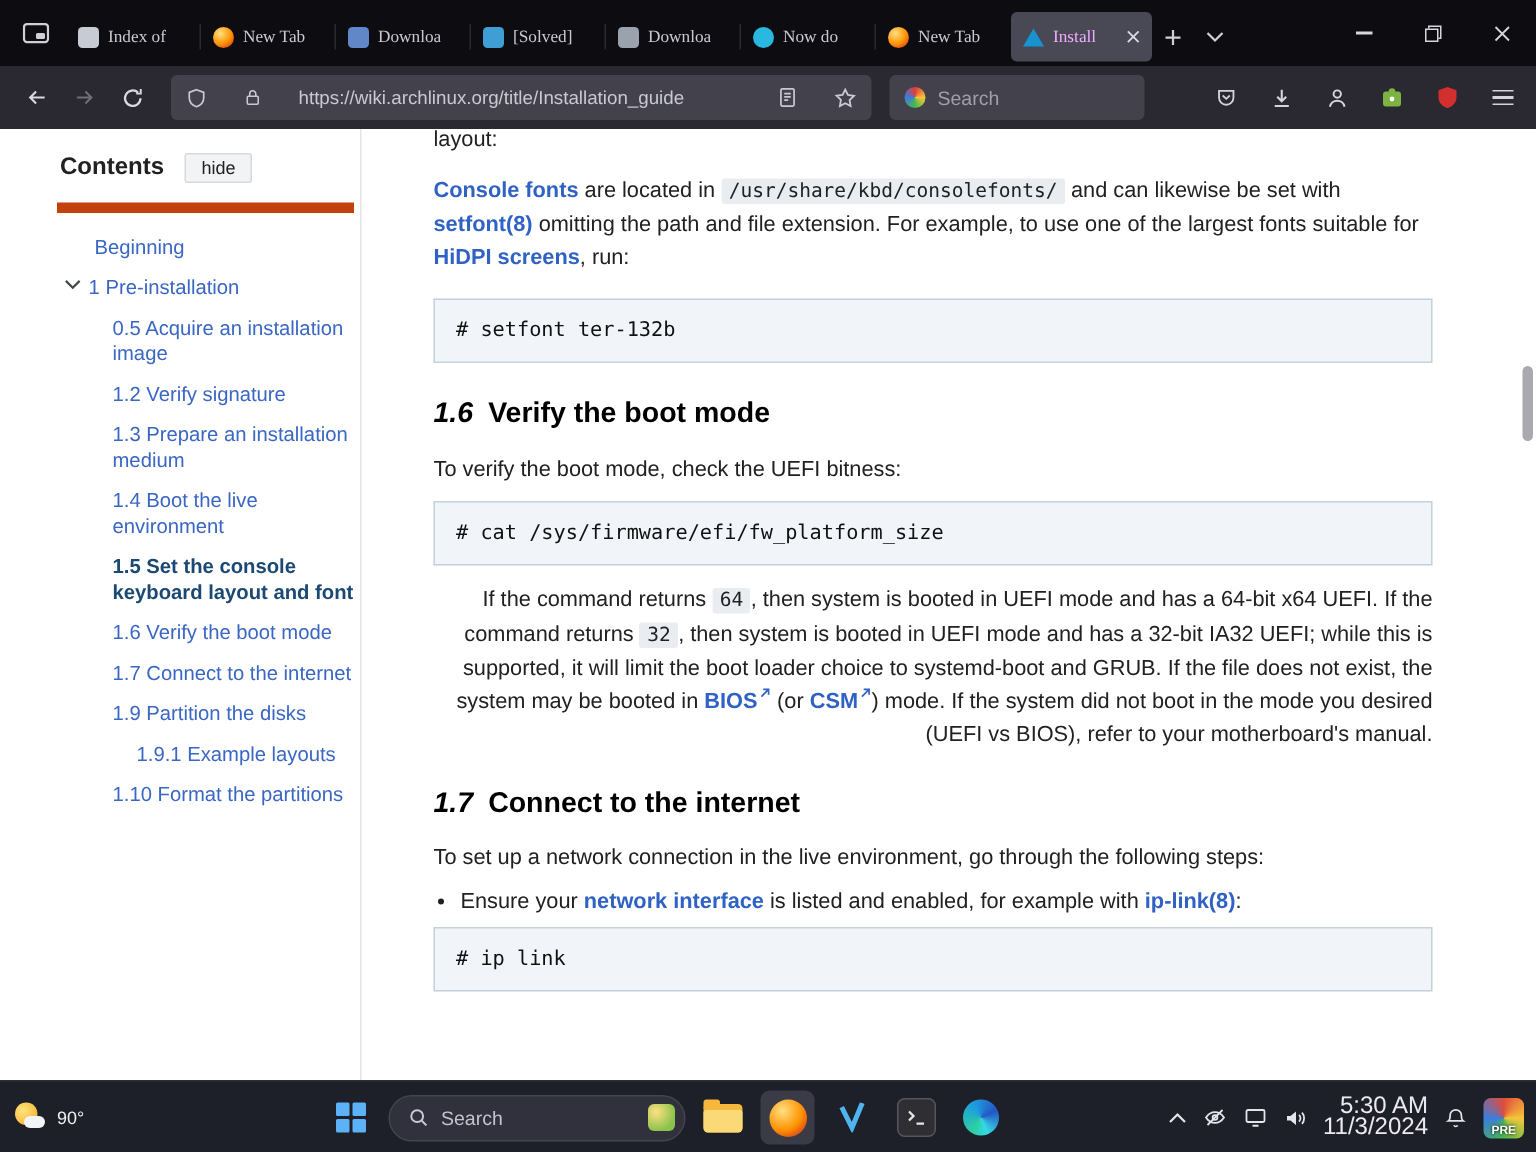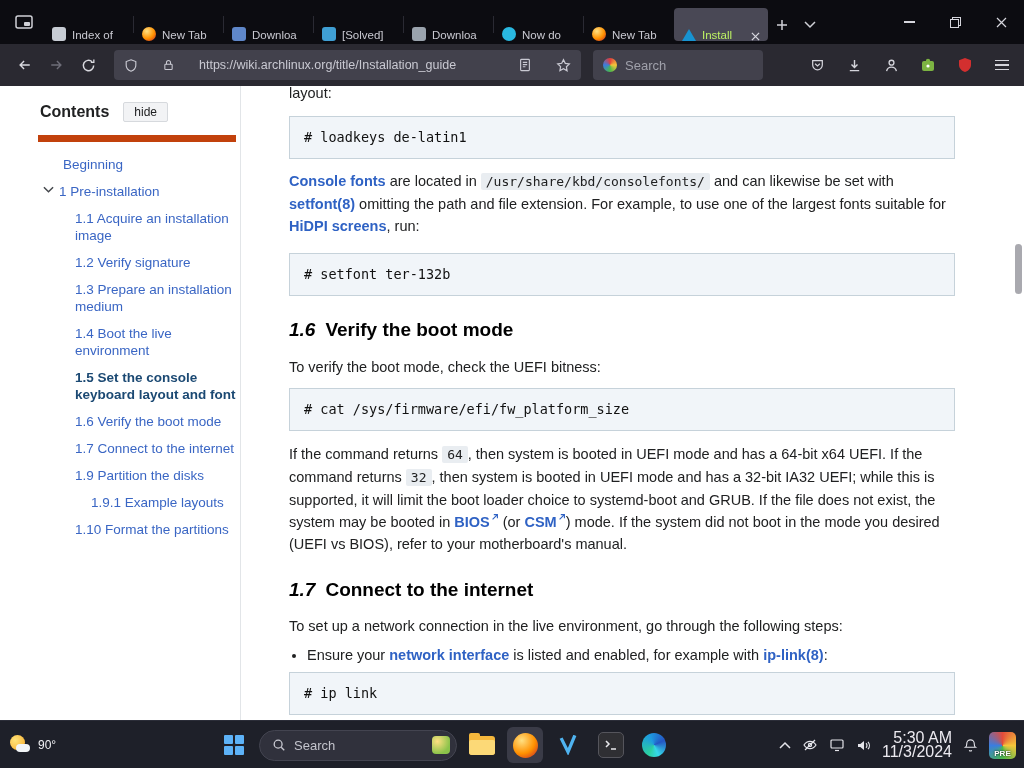--- a/index.html
+++ b/index.html
@@ -5,25 +5,25 @@
   html,body{margin:0;padding:0;}
   body{width:1024px;height:768px;position:relative;overflow:hidden;background:#fff;
        font-family:"Liberation Sans",sans-serif;color:#202122;}
   svg{display:block;}
 
   
   .tabbar{position:absolute;top:0;left:0;width:1024px;height:44px;background:#0c0c11;
           display:flex;align-items:center;box-sizing:border-box;}
   .ffview{width:28px;height:28px;margin:0 6px 0 10px;border-radius:4px;display:flex;
           align-items:center;justify-content:center;color:#cfd0d6;}
-  .tab{display:flex;align-items:flex-end;gap:6px;height:33px;margin-top:5px;padding:0 8px;
-       width:74px;border-radius:4px;color:#c9c9d1;flex:none;position:relative;}
+  .tab{display:flex;align-items:center;gap:6px;height:33px;margin-top:5px;padding:0 8px;
+       width:74px;border-radius:4px;color:#c9c9d1;flex:none;position:relative;font-family:Liberation Serif, serif;}
   .tab:not(.active)+.tab:not(.active)::before{content:"";position:absolute;left:-1px;top:8px;
        height:17px;width:1px;background:#2a2a33;}
-  .tab.active{background:#494855;color:#bef264;width:78px;}
+  .tab.active{background:#494855;color:#f0abfc;width:78px;}
   .tab-label{font-size:11.5px;white-space:nowrap;overflow:hidden;flex:1;}
   .fav{width:14px;height:14px;border-radius:50%;flex:none;}
   .fav-firefox{background:radial-gradient(circle at 35% 30%,#ffe082,#ff9100 55%,#c62828 95%);}
   .fav-page{border-radius:3px;background:#c7ccd4;}
   .fav-doc{border-radius:3px;background:#5f87c9;}
   .fav-forum{border-radius:3px;background:#3f9fd4;}
   .fav-doc2{border-radius:3px;background:#9aa3ad;}
   .fav-clam{background:#29b8e0;}
   .fav-arch{width:0;height:0;border-radius:0;background:none;border-left:7px solid transparent;
             border-right:7px solid transparent;border-bottom:12px solid #1793d1;}
@@ -77,21 +77,21 @@
   .l1{padding-left:37px;}
   .l2{padding-left:53px;}
   a.active-item{color:#1b4973;font-weight:bold;}
 
   
   .article{position:absolute;left:289px;top:-2px;width:666px;font-size:14.5px;line-height:22px;color:#202122;}
   .clipped{line-height:18px;margin:0 0 14px;}
   .codeblock{background:#f1f5f9;border:1px solid #c6d2da;padding:12px 14px;margin:0;
              font-family:"DejaVu Sans Mono",monospace;font-size:13.5px;line-height:17px;color:#111;}
   .cb1{margin-bottom:11px;} .cb2{margin-bottom:21px;} .cb3{margin-bottom:12px;}
-  .p1{margin:0 0 16px;} .p2{margin:0 0 10px;} .p3{margin:0 0 22px;} .p4{margin:0 0 7px;}
+  .p1{margin:0 0 16px;} .p2{margin:0 0 10px;} .p3{margin:0 0 22px;text-align:right;} .p4{margin:0 0 7px;}
   .wlink{color:#2f62c4;font-weight:bold;text-decoration:none;}
   .icode{background:#e9edf1;border-radius:2px;padding:1px 5px;
          font-family:"DejaVu Sans Mono",monospace;font-size:13px;}
   .h3{font-size:19px;line-height:26px;font-weight:bold;color:#000;margin:0 0 13px;}
   .h3 .hnum{font-style:italic;margin-right:10px;}
   .h17{margin-bottom:12px;}
   .ulist{margin:0 0 6px;padding-left:18px;}
   .ulist li{line-height:22px;}
   .extarrow{display:inline-block;vertical-align:super;margin-left:1px;}
 
@@ -295,37 +295,36 @@
     <div class="toc-list">
       <a class="l0">Beginning</a>
       <div class="row-pre">
         <span class="chev">
           <svg width="11" height="8" viewBox="0 0 12 8" fill="none" stroke="currentColor" stroke-width="1.6">
               <path d="M1 1l5 5 5-5"></path>
             </svg>
         </span>
         <a>1 Pre-installation</a>
       </div>
-      <a class="l1">1.1 Acquire an installation image</a>
+      <a class="l1">0.5 Acquire an installation image</a>
       <a class="l1">1.2 Verify signature</a>
       <a class="l1">1.3 Prepare an installation medium</a>
       <a class="l1">1.4 Boot the live environment</a>
       <a class="l1 active-item">1.5 Set the console keyboard layout and font</a>
       <a class="l1">1.6 Verify the boot mode</a>
       <a class="l1">1.7 Connect to the internet</a>
       <a class="l1">1.9 Partition the disks</a>
       <a class="l2">1.9.1 Example layouts</a>
       <a class="l1">1.10 Format the partitions</a>
     </div>
   </nav>
 
   <main class="article">
     <p class="clipped">layout:</p>
 
-    <pre class="codeblock cb1"><span># loadkeys de-latin1</span></pre>
 
     <p class="p1"><a class="wlink">Console fonts</a><span> are located in </span><span class="icode">/usr/share/kbd/consolefonts/</span><span> and can likewise be set with </span><a class="wlink">setfont(8)</a><span> omitting the path and file extension. For example, to use one of the largest fonts suitable for </span><a class="wlink">HiDPI screens</a><span>, run:</span></p>
 
     <pre class="codeblock cb2"><span># setfont ter-132b</span></pre>
 
     <h3 class="h3"><span class="hnum">1.6</span><span>Verify the boot mode</span></h3>
 
     <p class="p2">To verify the boot mode, check the UEFI bitness:</p>
 
     <pre class="codeblock cb3"><span># cat /sys/firmware/efi/fw_platform_size</span></pre>

